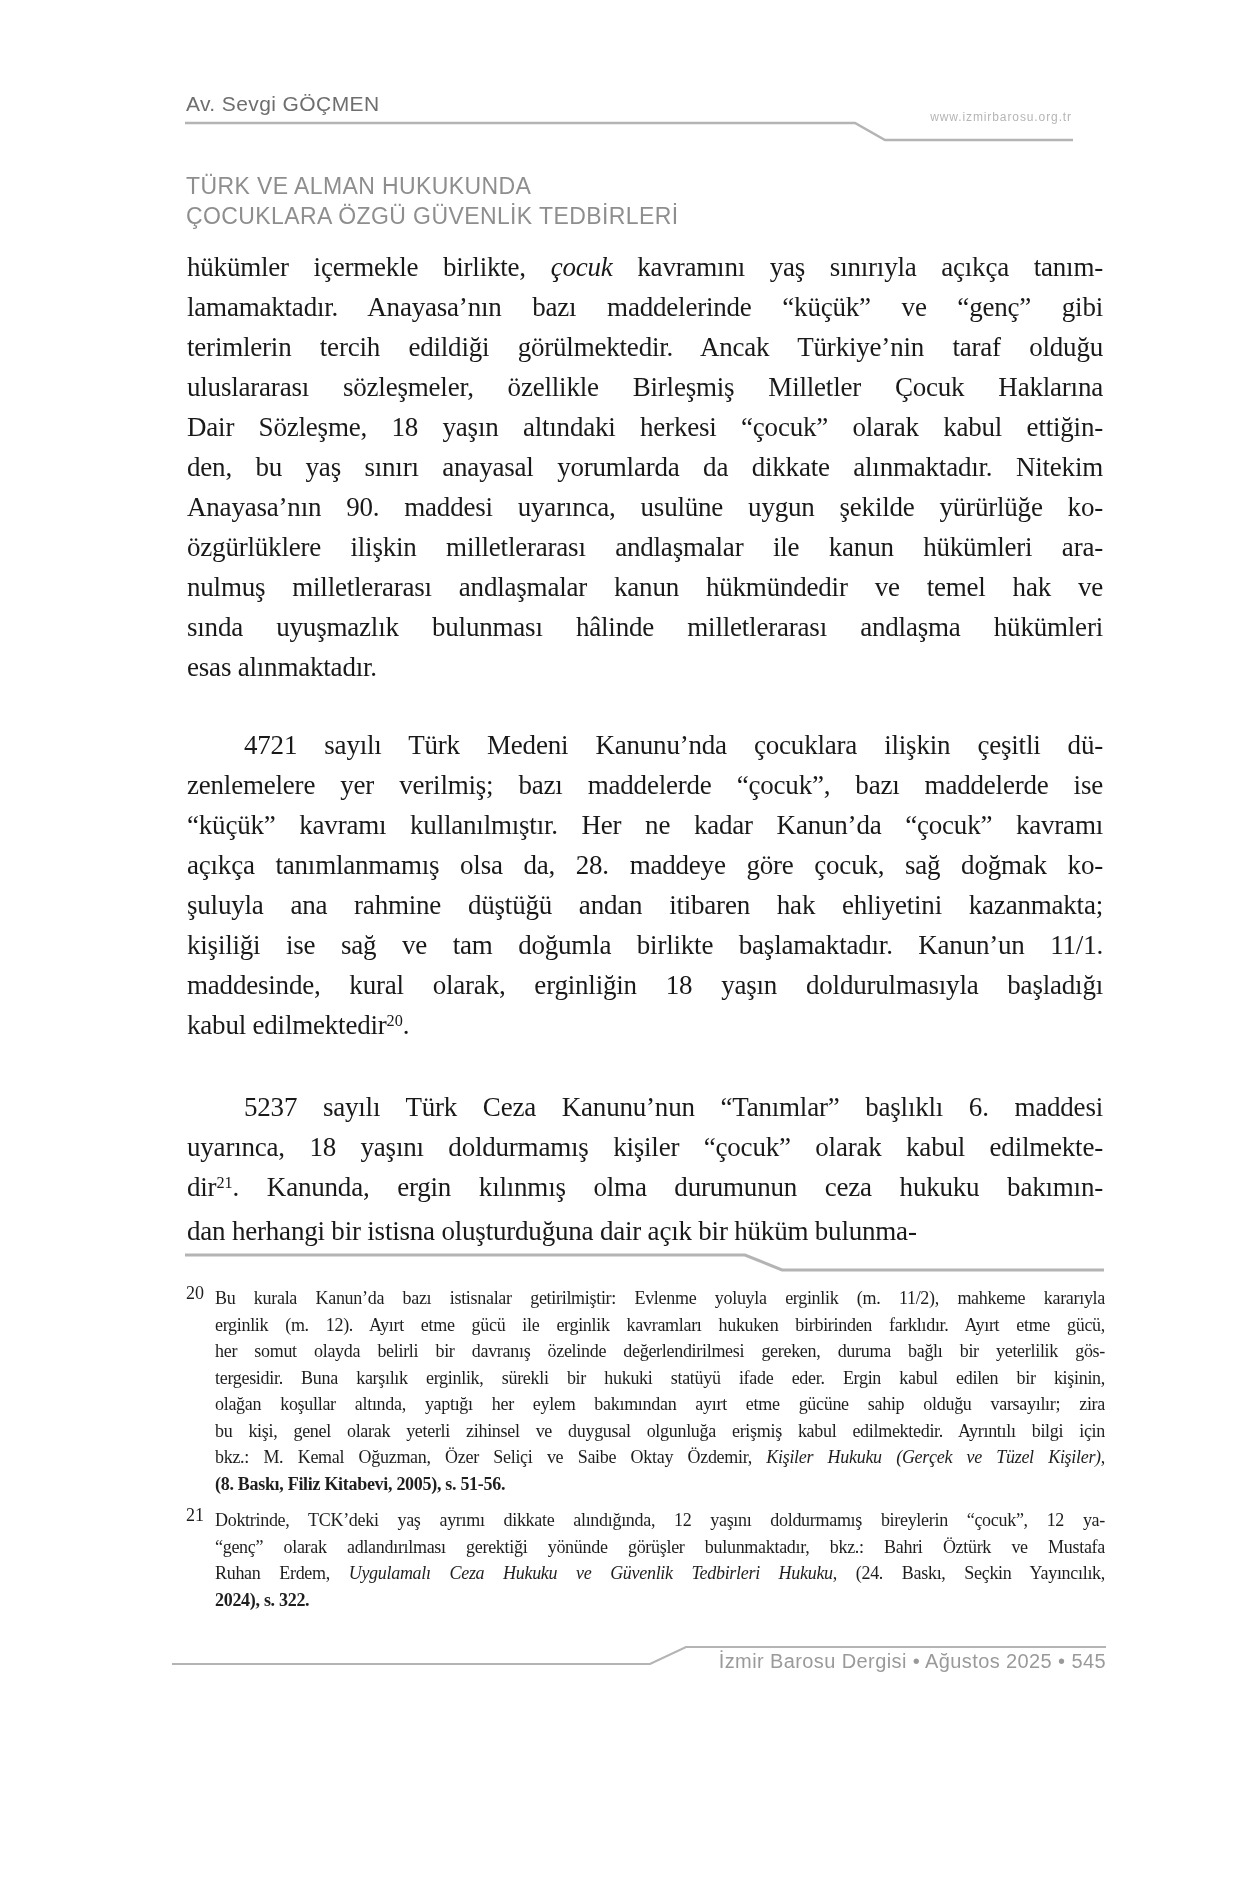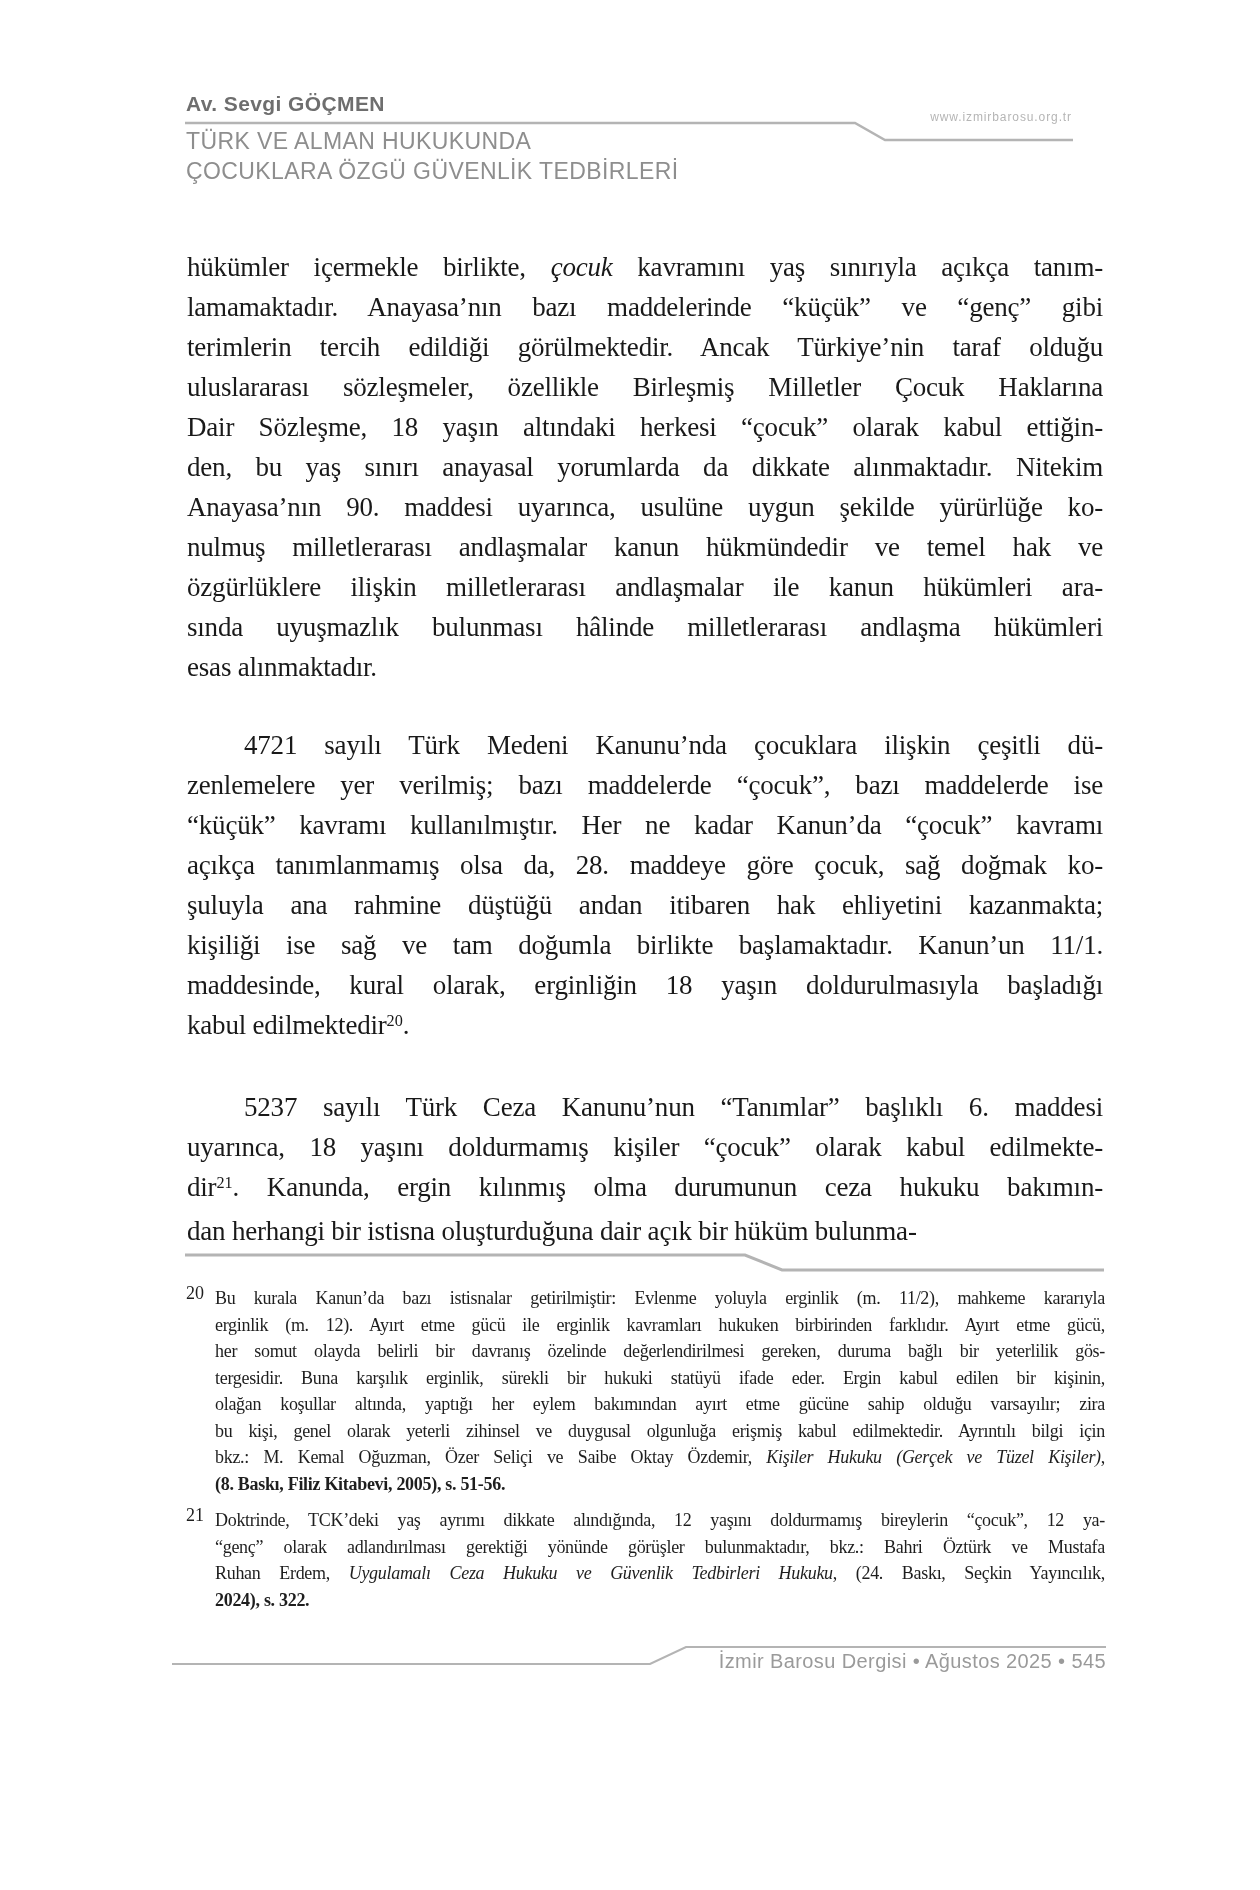--- a/index.html
+++ b/index.html
@@ -8,39 +8,40 @@
     width: 1260px;
     height: 1890px;
     background: #ffffff;
     overflow: hidden;
     font-family: "Liberation Serif", serif;
   }
   
   .header-author {
     position: absolute; left: 186px; top: 92px;
     font-family: "Liberation Sans", sans-serif;
-    font-weight: bold; font-size: 21px; letter-spacing: 0.4px;
+    font-weight: normal; font-size: 21px; letter-spacing: 0.4px;
     color: var(--header-author, #6e6e6e);
     white-space: nowrap;
   }
   .header-rule-svg { position: absolute; left: 185px; top: 116px; }
   .header-website {
     position: absolute; left: 700px; top: 110px; width: 372px;
     text-align: right;
     font-family: "Liberation Sans", sans-serif;
     font-size: 12px; letter-spacing: 0.9px;
     color: var(--website, #b5b5b5);
     white-space: nowrap;
   }
   .header-title {
     position: absolute; left: 186px;
     font-family: "Liberation Sans", sans-serif;
     font-size: 23px; letter-spacing: 0.4px;
     color: var(--header-title, #8e8e8e);
     white-space: nowrap;
+    margin-top: 45px;
   }
   .header-title.line1 { top: 128px; }
   .header-title.line2 { top: 158px; }
 
   
   .body-text {
     position: absolute; left: 187px; top: 247px; width: 916px;
     font-size: 27px; line-height: 40px; letter-spacing: -0.2px;
     color: var(--body-text, #191919);
   }
@@ -99,22 +100,22 @@
 
   <div class="body-text">
       <div class="paragraph">
         <div class="line"><span>hükümler içermekle birlikte, </span><span class="italic">çocuk</span><span> kavramını yaş sınırıyla açıkça tanım-</span></div>
         <div class="line"><span>lamamaktadır. Anayasa’nın bazı maddelerinde “küçük” ve “genç” gibi</span></div>
         <div class="line"><span>terimlerin tercih edildiği görülmektedir. Ancak Türkiye’nin taraf olduğu</span></div>
         <div class="line"><span>uluslararası sözleşmeler, özellikle Birleşmiş Milletler Çocuk Haklarına</span></div>
         <div class="line"><span>Dair Sözleşme, 18 yaşın altındaki herkesi “çocuk” olarak kabul ettiğin-</span></div>
         <div class="line"><span>den, bu yaş sınırı anayasal yorumlarda da dikkate alınmaktadır. Nitekim</span></div>
         <div class="line"><span>Anayasa’nın 90. maddesi uyarınca, usulüne uygun şekilde yürürlüğe ko-</span></div>
+        <div class="line"><span>özgürlüklere ilişkin milletlerarası andlaşmalar ile kanun hükümleri ara-</span></div>
         <div class="line"><span>nulmuş milletlerarası andlaşmalar kanun hükmündedir ve temel hak ve</span></div>
-        <div class="line"><span>özgürlüklere ilişkin milletlerarası andlaşmalar ile kanun hükümleri ara-</span></div>
         <div class="line"><span>sında uyuşmazlık bulunması hâlinde milletlerarası andlaşma hükümleri</span></div>
         <div class="line last"><span>esas alınmaktadır.</span></div>
       </div>
       <div class="paragraph">
         <div class="line indent"><span>4721 sayılı Türk Medeni Kanunu’nda çocuklara ilişkin çeşitli dü-</span></div>
         <div class="line"><span>zenlemelere yer verilmiş; bazı maddelerde “çocuk”, bazı maddelerde ise</span></div>
         <div class="line"><span>“küçük” kavramı kullanılmıştır. Her ne kadar Kanun’da “çocuk” kavramı</span></div>
         <div class="line"><span>açıkça tanımlanmamış olsa da, 28. maddeye göre çocuk, sağ doğmak ko-</span></div>
         <div class="line"><span>şuluyla ana rahmine düştüğü andan itibaren hak ehliyetini kazanmakta;</span></div>
         <div class="line"><span>kişiliği ise sağ ve tam doğumla birlikte başlamaktadır. Kanun’un 11/1.</span></div>

